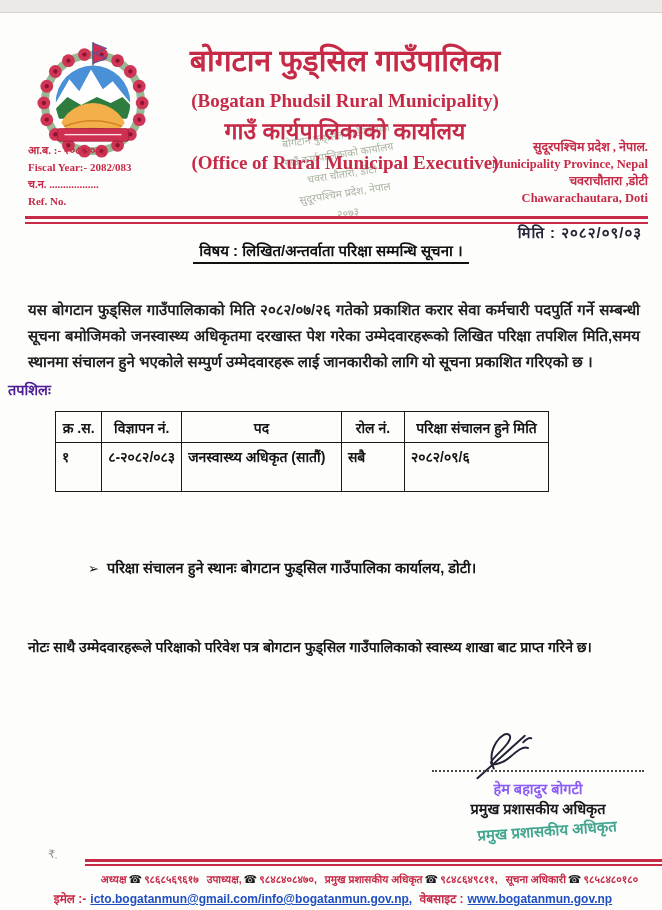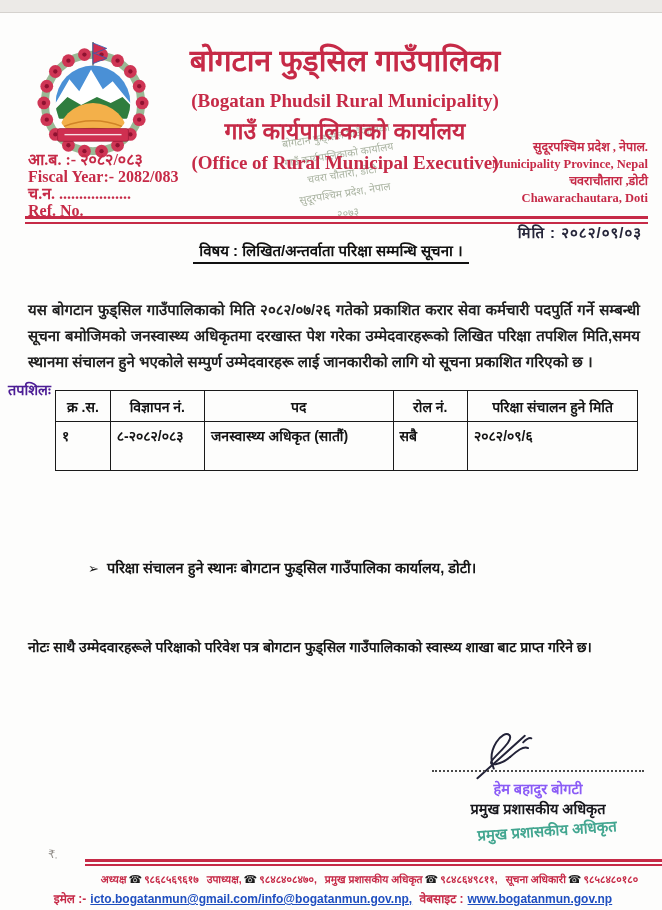--- a/index.html
+++ b/index.html
@@ -7,37 +7,37 @@
         font-family:"Liberation Sans","DejaVu Sans",sans-serif;color:#1d1d1d;overflow:hidden;}
   .scan-band{position:absolute;top:0;left:0;width:662px;height:12px;background:#eceae7;border-bottom:1px solid #d5d2ce;}
   .abs{position:absolute;}
   
   .logo{left:34px;top:40px;width:118px;height:122px;}
   .head-center{left:150px;top:42px;width:390px;text-align:center;}
   .title-np{font-size:30px;font-weight:bold;color:#c62a47;line-height:1.25;}
   .title-en{font-size:19px;font-weight:bold;color:#c62a47;font-family:"Liberation Serif","DejaVu Serif",serif;margin-top:10px;}
   .subtitle-np{font-size:23px;font-weight:bold;color:#c62a47;margin-top:2px;}
   .subtitle-en{font-size:19px;font-weight:bold;color:#c62a47;font-family:"Liberation Serif","DejaVu Serif",serif;margin-top:6px;}
-  .meta-left{left:28px;top:142px;width:190px;font-size:16px;font-weight:bold;color:#c62a47;line-height:17px;
-             font-family:"Liberation Serif","DejaVu Serif",serif;margin-top:9px;}
+  .meta-left{left:28px;top:142px;width:190px;font-size:11px;font-weight:bold;color:#c62a47;line-height:17px;
+             font-family:"Liberation Serif","DejaVu Serif",serif;}
   .meta-right{right:14px;top:139px;width:220px;font-size:12.5px;font-weight:bold;color:#c62a47;line-height:17px;
               text-align:right;font-family:"Liberation Serif","DejaVu Serif",serif;}
   .watermark{left:252px;top:126px;width:180px;text-align:center;color:#8d9a82;opacity:.75;
              font-size:10.5px;line-height:1.85;transform:rotate(-9deg);pointer-events:none;}
   .rule-top{left:25px;top:216px;width:623px;height:3px;border-top:3px solid #c62a47;border-bottom:2px solid #c62a47;}
   .date-line{right:20px;top:222px;width:250px;text-align:right;font-size:15px;font-weight:bold;color:#26263a;letter-spacing:1px;}
   
   .subject{left:0;top:240px;width:662px;text-align:center;}
   .subject span{font-size:15px;font-weight:bold;color:#111;border-bottom:2px solid #111;padding:0 6px 3px 6px;}
   
   .body-par{left:28px;top:297px;width:612px;font-size:15px;font-weight:bold;color:#202020;
             line-height:26px;text-align:justify;}
   .details-label{left:8px;top:379px;font-size:14.5px;font-weight:bold;color:#4c1d95;}
   
-  .tbl{left:55px;top:390px;width:583px;border-collapse:collapse;font-size:14px;font-weight:bold;color:#141414;border-radius:17px;}
+  .tbl{left:55px;top:411px;width:494px;border-collapse:collapse;font-size:14px;font-weight:bold;color:#141414;border-radius:17px;}
   .tbl th,.tbl td{border:1.6px solid #1a1a1a;padding:4px 6px;}
   .tbl th{height:22px;text-align:center;font-weight:bold;}
   .tbl td{height:40px;vertical-align:top;text-align:left;}
   
   .bullet{left:88px;font-size:14.5px;font-weight:bold;color:#151515;}
   .bullet .arrow{margin-right:8px;font-size:13px;}
   .note{left:28px;top:637px;width:615px;font-size:14px;font-weight:bold;color:#161616;}
   
   .sig-svg{left:466px;top:724px;width:98px;height:58px;}
   .sig-dots{left:432px;top:768px;width:212px;border-bottom:2px dotted #4a4a4a;height:2px;}

